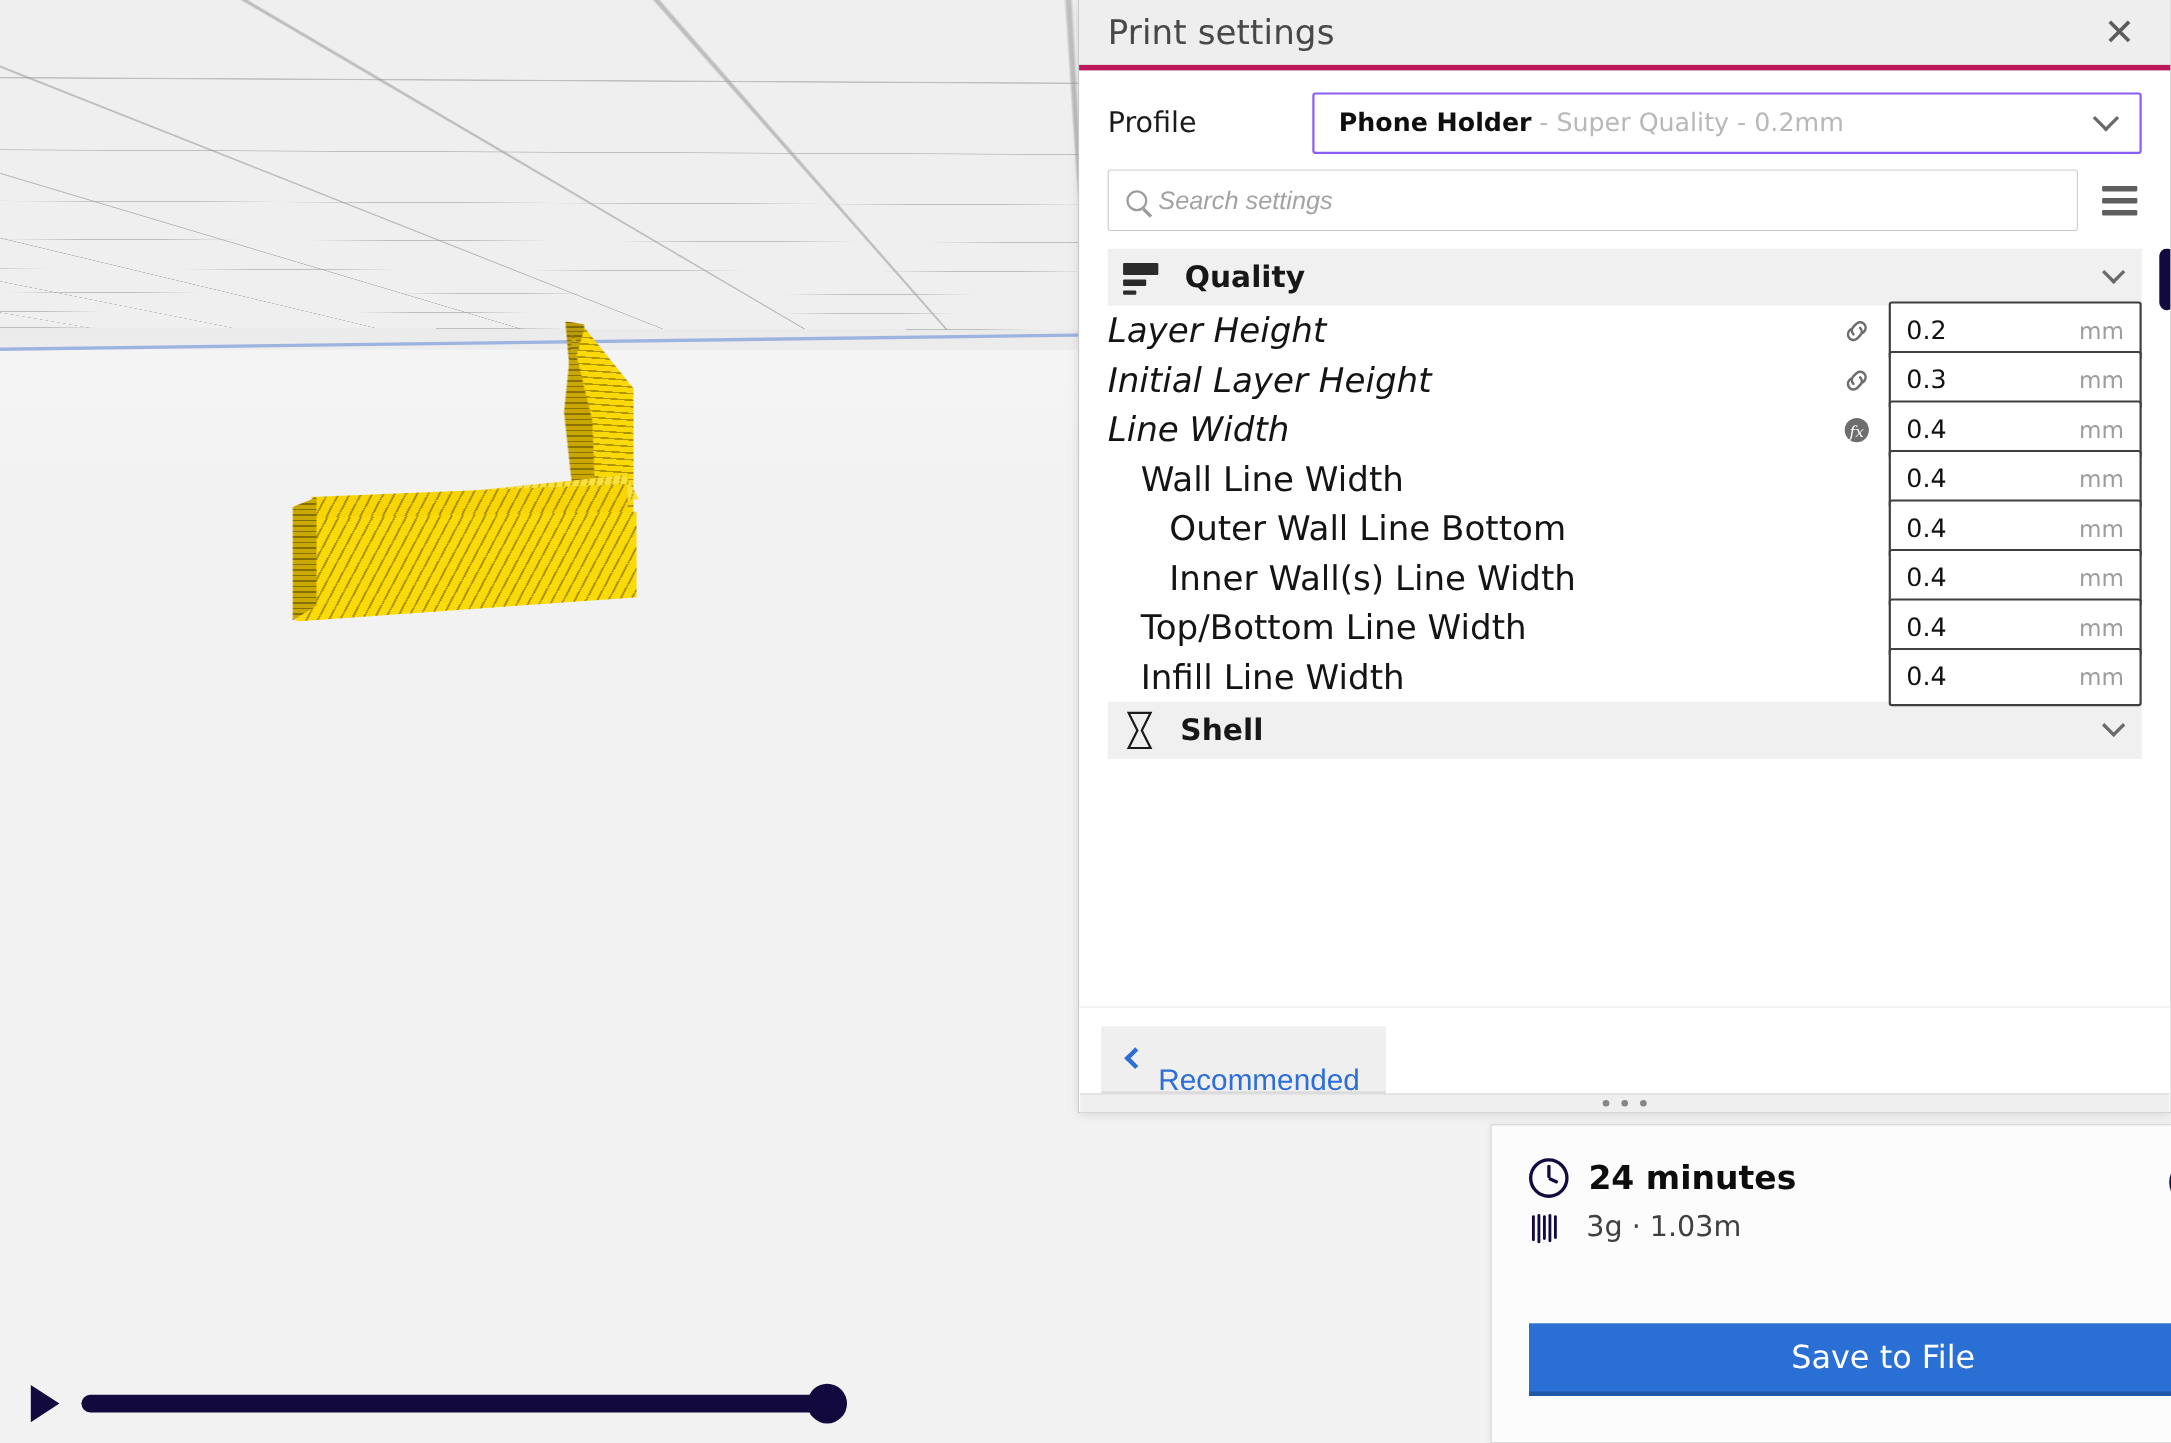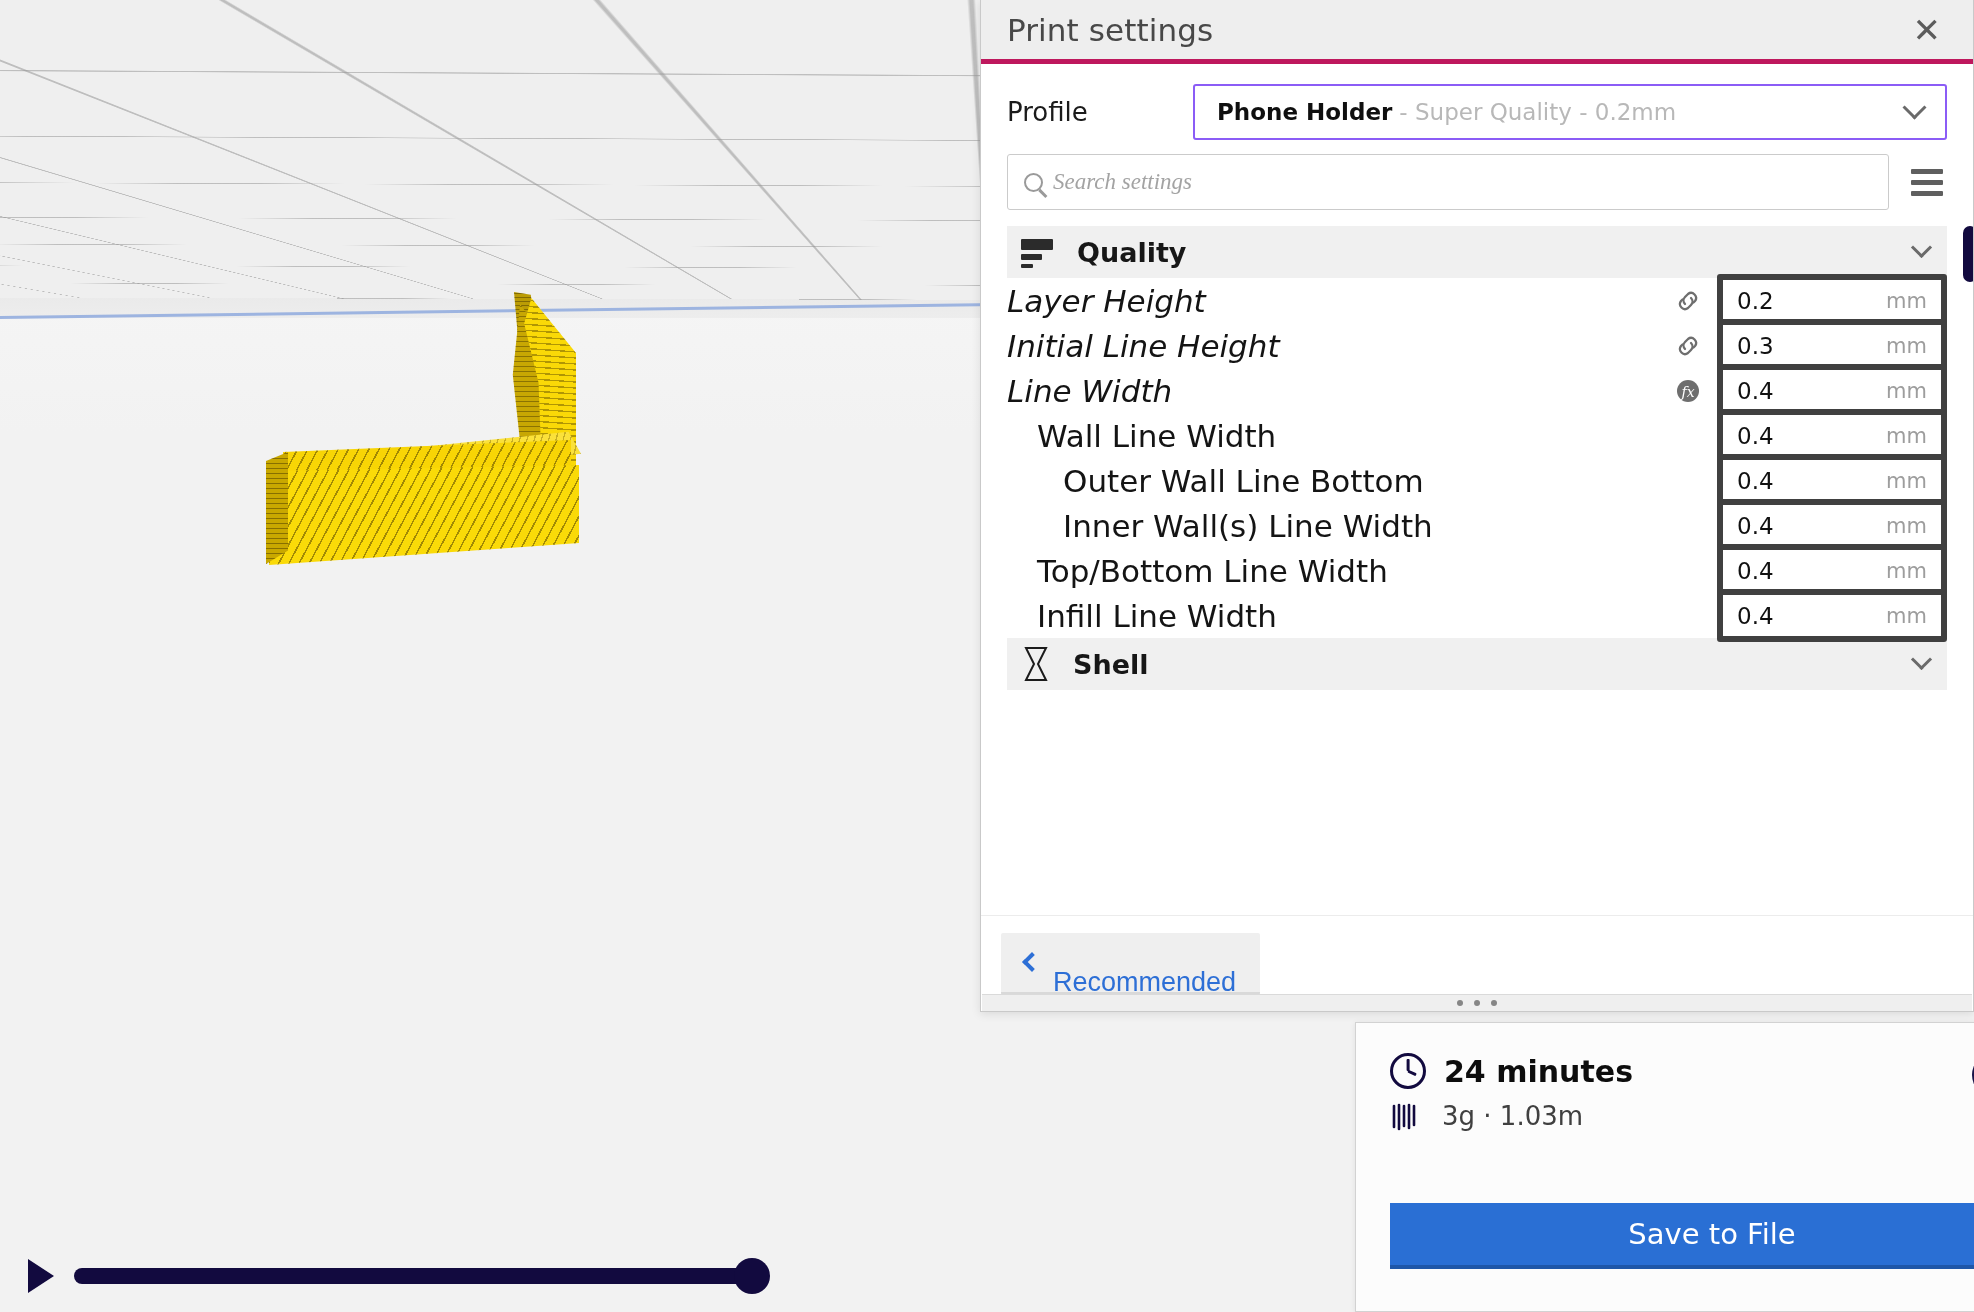--- a/index.html
+++ b/index.html
@@ -192,21 +192,21 @@
     width: 19px; height: 19px; border: 2.6px solid #9a9a9a; border-radius: 50%;
     position: relative; flex: none;
   }
   .search-icon::after {
     content: ""; position: absolute; right: -7px; bottom: -5px;
     width: 10px; height: 2.6px; background: #9a9a9a; transform: rotate(45deg);
   }
   .search-input {
     border: none; outline: none; background: transparent; flex: 1;
     font-size: 23px; font-style: italic; color: #444;
-    font-family: Liberation Serif, serif;
+    font-family: Liberation Sans, sans-serif;
   }
   .search-input::placeholder { color: #a3a3a3; font-style: italic; }
   .menu-btn {
     width: 40px; height: 40px; flex: none; cursor: pointer;
     display: flex; flex-direction: column; justify-content: center; gap: 6px;
     padding: 0 4px;
   }
   .menu-btn span { display: block; height: 5px; background: #5f5f5f; border-radius: 1px; }
 
   
@@ -237,21 +237,21 @@
 
   .set-row { display: flex; align-items: center; height: 45px; }
   .set-label { font-size: 31px; color: #141414; white-space: nowrap; }
   .set-label.italic { font-style: italic; }
   .set-indent-1 { padding-left: 30px; }
   .set-indent-2 { padding-left: 56px; }
   .row-icon { margin-left: auto; margin-right: 14px; width: 30px; height: 30px; flex: none; }
   .row-spacer { margin-left: auto; }
   .value-box {
     width: 230px; height: 53px; flex: none;
-    border: 6px solid #404040; border-radius: 3px; background: #fff;
+    border: 2px solid #404040; border-radius: 3px; background: #fff;
     display: flex; align-items: center; padding: 0 14px; cursor: text; justify-content: space-between;
   }
   .value-num { font-size: 23px; color: #111; }
   .value-unit { margin-left: auto; font-size: 21px; color: #9d9d9d; }
 
   #settings-scrollbar {
     position: absolute; right: -4px; top: 0;
     width: 14px; height: 56px; border-radius: 7px;
     background: #120a3f; cursor: grab;
   }
@@ -401,21 +401,21 @@
                   <path d="M12 18 a5 5 0 0 1 0-7 l3-3 a5 5 0 0 1 7 7 l-1.5 1.5"></path>
                   <path d="M18 12 a5 5 0 0 1 0 7 l-3 3 a5 5 0 0 1-7-7 l1.5-1.5"></path>
                 </g>
               </svg></span>
             <div class="value-box">
               <span class="value-num">0.2</span>
               <span class="value-unit">mm</span>
             </div>
           </div>
           <div class="set-row">
-            <span class="set-label italic">Initial Line Height</span>
+            <span class="set-label italic">Initial Layer Height</span>
             <span class="row-icon"><svg width="30" height="30" viewBox="0 0 30 30" aria-hidden="true">
                 <g fill="none" stroke="#6e6e6e" stroke-width="2.3" stroke-linecap="round">
                   <path d="M12 18 a5 5 0 0 1 0-7 l3-3 a5 5 0 0 1 7 7 l-1.5 1.5"></path>
                   <path d="M18 12 a5 5 0 0 1 0 7 l-3 3 a5 5 0 0 1-7-7 l1.5-1.5"></path>
                 </g>
               </svg></span>
             <div class="value-box">
               <span class="value-num">0.3</span>
               <span class="value-unit">mm</span>
             </div>

